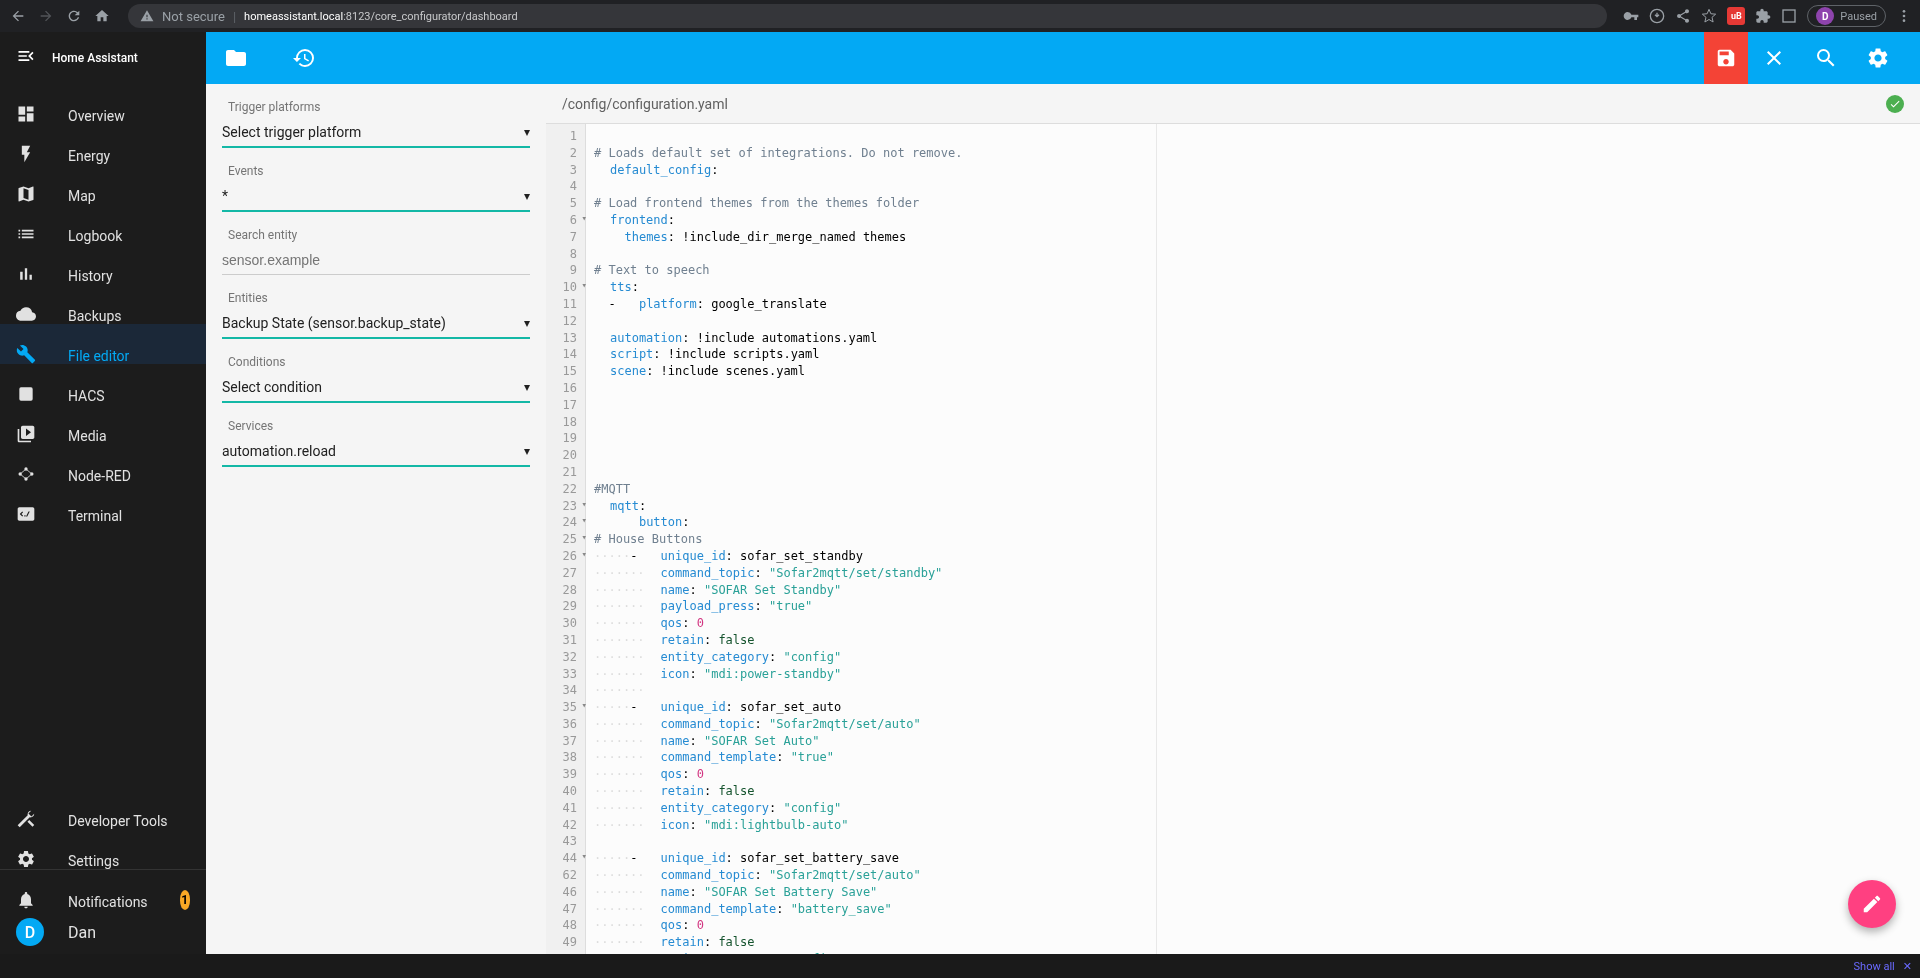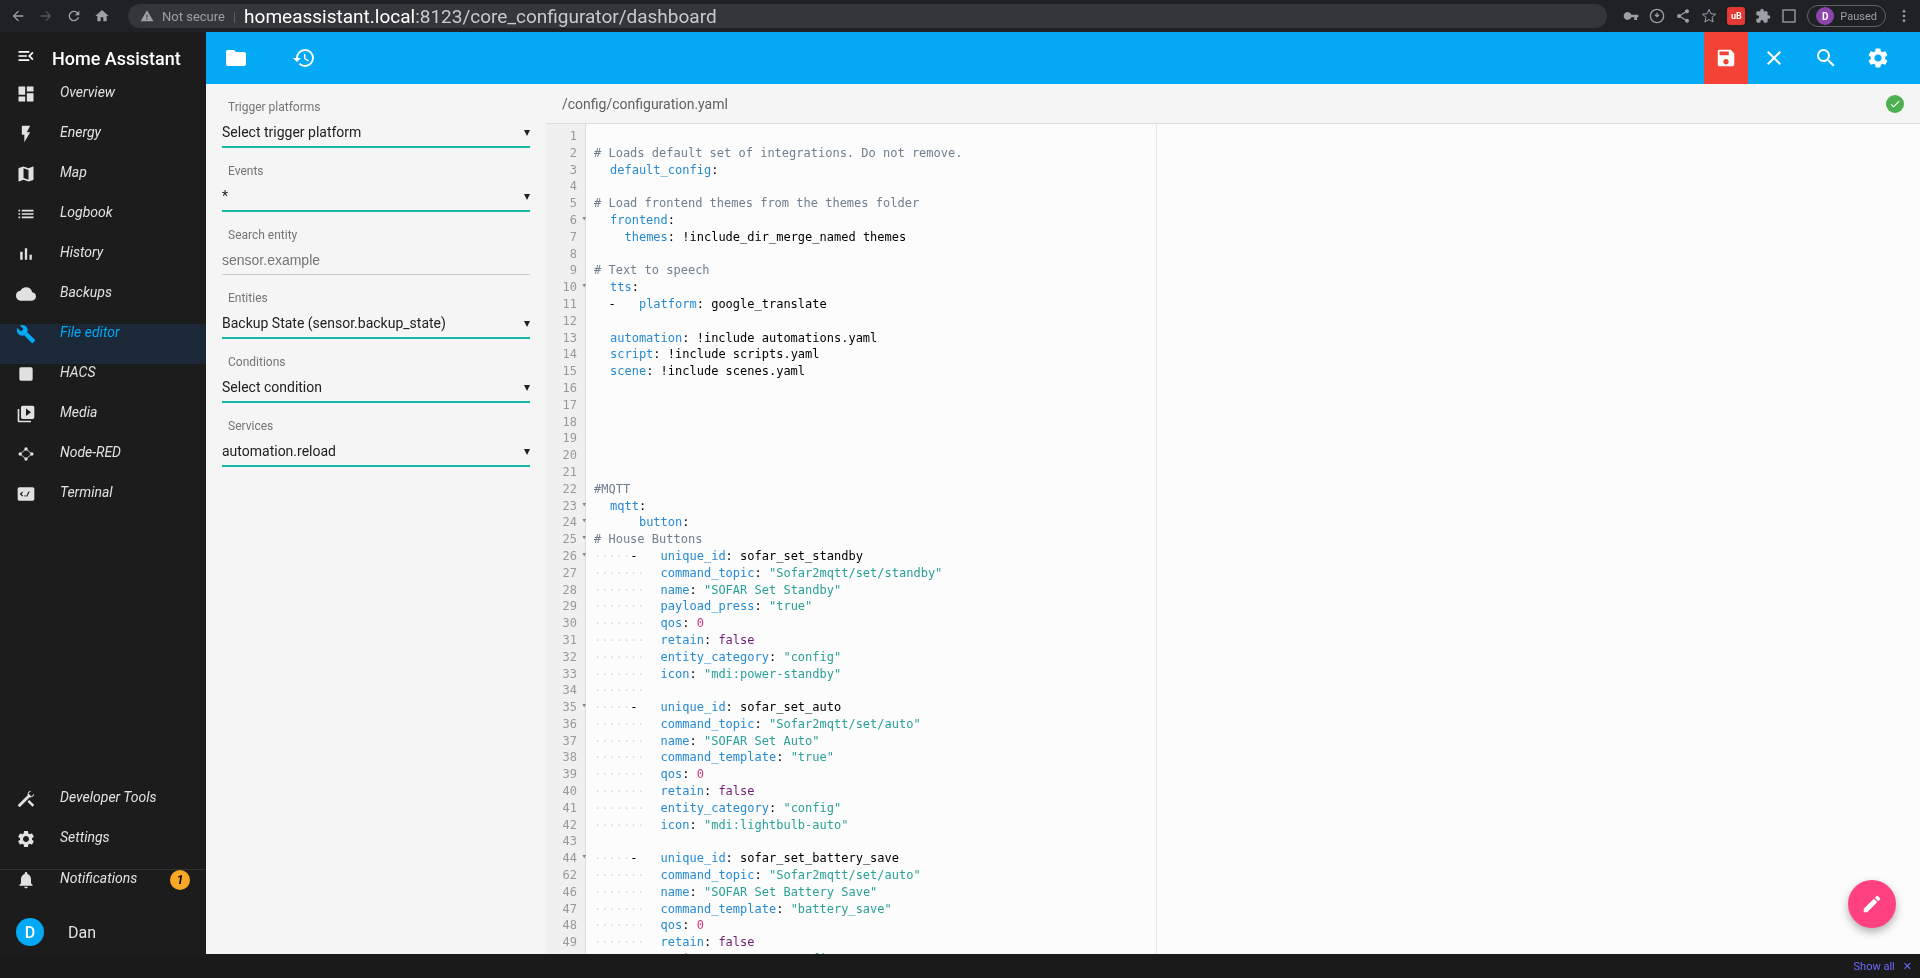--- a/index.html
+++ b/index.html
@@ -3,36 +3,36 @@
 <meta charset="utf-8">
 <style>
 * { margin: 0; padding: 0; box-sizing: border-box; }
 body { font-family: -apple-system, BlinkMacSystemFont, "Segoe UI", Roboto, sans-serif; background: #f5f5f5; overflow: hidden; }
 
 
 .browser-chrome { background: #202124; height: 32px; display: flex; align-items: center; padding: 0 8px; gap: 8px; color: #9aa0a6; font-size: 13px; }
 .chrome-btn { width: 20px; height: 20px; display: flex; align-items: center; justify-content: center; cursor: pointer; }
 .chrome-btn svg { width: 16px; height: 16px; fill: #9aa0a6; }
 .url-bar { flex: 1; background: #35363a; border-radius: 14px; height: 24px; display: flex; align-items: center; padding: 0 12px; gap: 8px; margin: 0 8px; }
-.url-text { color: #c8c9cb; font-size: 19px; }
+.url-text { color: #c8c9cb; font-size: 11px; }
 .url-domain { color: #fff; }
 .chrome-right { display: flex; align-items: center; gap: 10px; }
 .ext-icon { width: 18px; height: 18px; display: flex; align-items: center; justify-content: center; border-radius: 3px; }
 .ext-red { background: #E53935; color: white; font-size: 9px; font-weight: bold; }
 .avatar-chrome { background: #8e44ad; border-radius: 50%; width: 18px; height: 18px; display: flex; align-items: center; justify-content: center; color: white; font-size: 10px; font-weight: bold; }
 .paused-pill { border: 1px solid #5f6368; border-radius: 12px; padding: 1px 8px; font-size: 11px; color: #9aa0a6; display: flex; align-items: center; gap: 6px; }
 
 
 .app { display: flex; height: calc(100vh - 32px - 24px); }
 .sidebar { width: 206px; background: #1c1c1c; color: #e1e1e1; display: flex; flex-direction: column; }
 .sidebar-header { height: 52px; display: flex; align-items: center; padding: 0 16px; gap: 16px; }
 .hamburger { cursor: pointer; }
-.sidebar-title { font-size: 18px; font-weight: 500; color: #fff; }
+.sidebar-title { font-size: 12px; font-weight: 500; color: #fff; }
 .sidebar-items { flex: 1; overflow-y: auto; }
-.sidebar-item { height: 40px; display: flex; align-items: flex-start; padding: 0 16px; gap: 24px; cursor: pointer; font-size: 14px; color: #e1e1e1; font-style: italic; }
+.sidebar-item { height: 40px; display: flex; align-items: flex-end; padding: 0 16px; gap: 32px; cursor: pointer; font-size: 14px; color: #e1e1e1; }
 .sidebar-item.active { background: #1b2838; color: #03a9f4; }
 .sidebar-item .icon { width: 20px; height: 20px; display: flex; align-items: center; justify-content: center; }
 .sidebar-item svg { width: 20px; height: 20px; fill: currentColor; }
 .sidebar-divider { border-top: 1px solid #333; }
 .notif-badge { background: #f9a825; color: #000; border-radius: 50%; width: 20px; height: 20px; display: flex; align-items: center; justify-content: center; font-size: 12px; font-weight: bold; margin-left: auto; }
 .user-row { display: flex; align-items: center; padding: 0 16px; height: 44px; gap: 24px; cursor: pointer; }
 .user-avatar { width: 28px; height: 28px; border-radius: 50%; background: #03a9f4; display: flex; align-items: center; justify-content: center; color: white; font-weight: 500; }
 
 
 .content { flex: 1; display: flex; flex-direction: column; background: #f5f5f5; }
@@ -63,21 +63,21 @@
 .code-area { flex: 1; display: flex; font-family: "Consolas", "Monaco", monospace; font-size: 12px; line-height: 1.4; background: #fcfcfc; overflow-y: auto; position: relative; }
 .gutter { background: #f0f0f0; padding: 4px 8px; text-align: right; color: #999; user-select: none; min-width: 40px; border-right: 1px solid #ddd; }
 .gutter-line { height: 16.8px; position: relative; }
 .fold-marker::after { content: '▾'; position: absolute; right: -10px; font-size: 9px; color: #888; }
 .code-lines { padding: 4px 8px; flex: 1; white-space: pre; }
 .code-line { height: 16.8px; }
 .c-comment { color: #708090; }
 .c-key { color: #268bd2; margin-left: 16px; }
 .c-string { color: #2aa198; }
 .c-number { color: #d33682; }
-.c-bool { color: #701a75; }
+.c-bool { color: #14532d; }
 .c-indent { color: #ddd; }
 .right-margin { position: absolute; left: 610px; top: 0; bottom: 0; width: 1px; background: #e8e8e8; }
 
 
 .fab { position: fixed; right: 24px; bottom: 50px; width: 48px; height: 48px; border-radius: 50%; background: #ff4081; display: flex; align-items: center; justify-content: center; cursor: pointer; box-shadow: 0 4px 8px rgba(0,0,0,0.3); }
 .fab svg { width: 22px; height: 22px; fill: white; }
 
 
 .taskbar { height: 24px; background: #1a1a1a; display: flex; align-items: center; padding: 0 8px; font-size: 11px; color: #888; justify-content: space-between; }
 .taskbar-left { display: flex; gap: 16px; }

